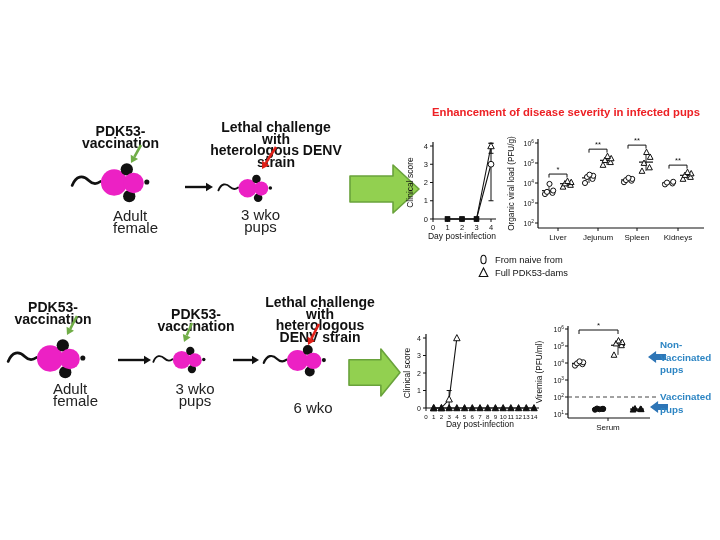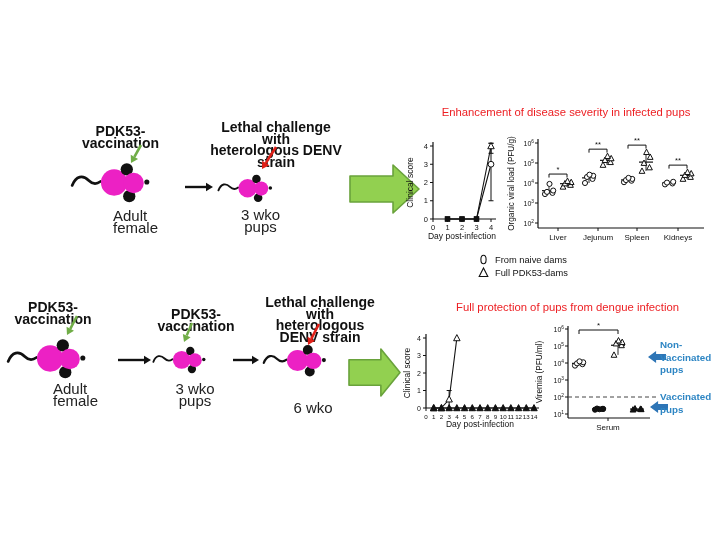--- a/index.html
+++ b/index.html
@@ -3,21 +3,21 @@
 <meta charset="utf-8">
 <style>
   *{margin:0;padding:0;box-sizing:border-box}
   html,body{background:#9a9a9a}
   body{font-family:"Liberation Sans",sans-serif}
   #figure{position:relative;width:720px;height:540px;background:#ffffff;overflow:hidden;margin:0 auto}
   .abs{position:absolute}
   .step-label{font-weight:bold;font-size:14px;color:#111;text-align:center;line-height:11.5px}
   .caption{font-size:15px;color:#222;line-height:11.5px}
   .caption.center{text-align:center}
-  .red-title{font-weight:normal;font-size:11.3px;text-align:center;color:var(--red-title,#ED2024)}
+  .red-title{font-weight:bold;font-size:11.3px;text-align:center;color:var(--red-title,#ED2024)}
   .blue-label{font-weight:bold;font-size:9.8px;line-height:12.5px;color:var(--blue-label,#2E86C4);text-align:left}
   .legend{font-size:9.3px;color:#111}
   .legend-row{display:flex;align-items:center;height:13px}
   .legend-row svg{position:static;flex:0 0 auto;margin-right:5px}
   svg.abs{overflow:visible}
   svg text{fill:#111;font-family:"Liberation Sans",sans-serif}
   .ax{stroke:#111;stroke-width:1.2}
   .tk{stroke:#111;stroke-width:1}
   .blk{display:block}
 </style>
@@ -200,21 +200,21 @@
       <path d="M164 45.61863911299449 L164 42.11863911299449 L182 42.11863911299449 L182 45.61863911299449" fill="none" stroke="#111" stroke-width="1"></path>
       <text x="173" y="40.11863911299449" text-anchor="middle" font-size="7.5">**</text>
       <text x="9" y="60.5" text-anchor="middle" font-size="8.2" transform="rotate(-90 9 60.5)">Organic viral load (PFU/g)</text>
     </svg>
 
   <div class="abs legend" style="left:477px;top:253px">
     <div class="legend-row">
       <svg width="13" height="13" viewBox="0 0 13 13">
         <ellipse cx="6.5" cy="6.5" rx="2.6" ry="4.3" fill="none" stroke="#111" stroke-width="1.1"></ellipse>
       </svg>
-      <span>From naive dams</span>
+      <span>From naive from</span>
     </div>
     <div class="legend-row">
       <svg width="13" height="13" viewBox="0 0 13 13">
         <path d="M6.5 2 L10.8 10.5 L2.2 10.5 Z" fill="none" stroke="#111" stroke-width="1.1"></path>
       </svg>
       <span>Full PDK53-dams</span>
     </div>
   </div>
 
   <div class="abs step-label" style="left:0px;top:302px;width:106px">PDK53-vaccination</div>
@@ -275,21 +275,20 @@
       <circle cx="60.5" cy="35" r="6.3" fill="#111"></circle>
       <circle cx="65" cy="21.5" r="10.4" fill="#EC21C4"></circle>
       <circle cx="78.5" cy="20.5" r="2.6" fill="#111"></circle>
     </svg>
   <div class="abs caption center" style="left:283px;top:402px;width:60px">6 wko</div>
 
   <svg class="abs" id="block-arrow-bottom" style="left:348px;top:348px" width="53" height="49">
       <polygon points="1,11.76 32.86,11.76 32.86,1 52,24.5 32.86,48 32.86,37.24 1,37.24" fill="#92D050" stroke="#69A23B" stroke-width="1.6" stroke-linejoin="round"></polygon>
     </svg>
 
-  <div class="abs red-title" style="left:420px;top:301px;width:295px">Full protection of pups from dengue infection</div>
 
   <svg class="abs" id="chart-2" style="left:403px;top:323px" width="152" height="115" viewBox="0 0 152 115">
       <line x1="23" y1="11" x2="23" y2="85" class="ax"></line>
       <line x1="23" y1="85" x2="136" y2="85" class="ax"></line>
       <line x1="20" y1="85" x2="23" y2="85" class="tk"></line>
       <text x="18" y="87.6" text-anchor="end" font-size="7">0</text>
       <line x1="20" y1="67.5" x2="23" y2="67.5" class="tk"></line>
       <text x="18" y="70.1" text-anchor="end" font-size="7">1</text>
       <line x1="20" y1="50" x2="23" y2="50" class="tk"></line>
       <text x="18" y="52.6" text-anchor="end" font-size="7">2</text>

